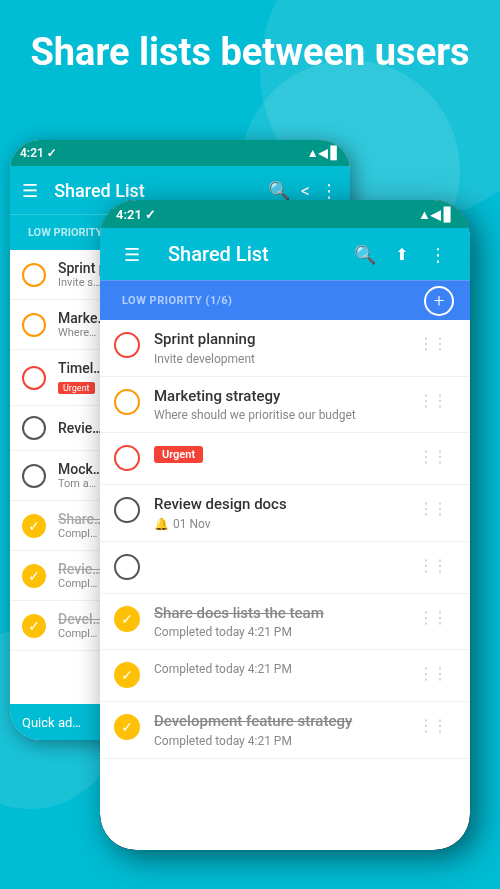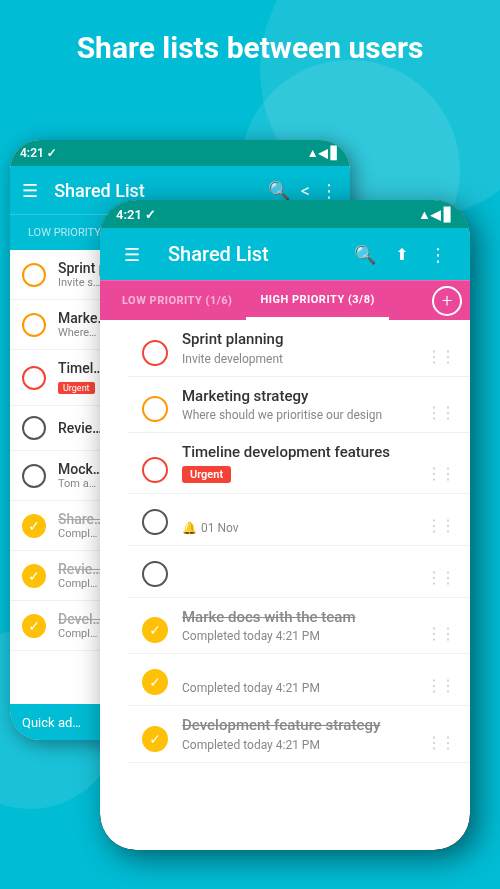--- a/index.html
+++ b/index.html
@@ -44,21 +44,21 @@
     
     .hero-text {
       position: absolute;
       top: 30px;
       left: 0; right: 0;
       text-align: center;
       z-index: 5;
     }
     .hero-text h1 {
       color: white;
-      font-size: 30px;
+      font-size: 38px;
       font-weight: 700;
       line-height: 1.2;
     }
 
     
     .phone-back {
       position: absolute;
       top: 140px;
       left: 10px;
       width: 340px;
@@ -110,21 +110,21 @@
       background: #00BCD4;
       height: 36px;
       display: flex;
       align-items: center;
       padding: 0 10px;
       border-top: 1px solid rgba(255,255,255,0.2);
     }
     .tab-back-item {
       color: rgba(255,255,255,0.7);
       font-size: 11px;
-      font-weight: 400;
+      font-weight: 700;
       padding: 0 8px;
       text-transform: uppercase;
     }
 
     
     .list-item-back {
       display: flex;
       align-items: center;
       padding: 10px 12px;
       border-bottom: 1px solid #f0f0f0;
@@ -204,25 +204,25 @@
       height: 36px;
       display: flex;
       align-items: center;
       justify-content: center;
       color: white;
       font-size: 18px;
     }
 
     
     .tab-bar-front {
-      background: #ec4899;
+      background: #3b82f6;
       height: 40px;
       display: flex;
       align-items: center;
-      padding: 0 0 0 8px;
+      padding: 0 8px 0 8px;
       border-top: 1px solid rgba(255,255,255,0.2);
     }
     .tab-front-item {
       color: rgba(255,255,255,0.6);
       font-size: 11px;
       font-weight: 700;
       padding: 0 14px;
       height: 100%;
       display: flex;
       align-items: center;
@@ -247,25 +247,24 @@
       font-size: 18px;
       font-weight: 300;
     }
 
     
     .list-container {
       overflow-y: hidden;
     }
     .list-item-front {
       display: flex;
-      align-items: flex-end;
-      padding: 10px 16px 10px 14px;
+      align-items: flex-start;
+      padding: 10px 24px 10px 14px;
       border-bottom: 1px solid #f0f0f0;
       min-height: 52px;
-      margin-left: 28px;
     }
     .circle-btn-front {
       width: 26px;
       height: 26px;
       border-radius: 50%;
       border: 2px solid;
       flex-shrink: 0;
       margin-right: 14px;
       margin-top: 2px;
     }
@@ -428,77 +427,76 @@
     <div class="app-bar-front">
       <span class="icon-btn">☰</span>
       <span class="title">Shared List</span>
       <span class="icon-btn">🔍</span>
       <span class="icon-btn" style="font-size:16px;">⬆</span>
       <span class="icon-btn">⋮</span>
     </div>
 
     <div class="tab-bar-front">
       <span class="tab-front-item">LOW PRIORITY (1/6)</span>
-      <span class="tab-front-item active">HIGH PRIORITY (3/8)</span>
       <div class="tab-add-btn">+</div>
     </div>
 
     <div class="list-container">
 
       <div class="list-item-front">
         <div class="circle-btn-front circle-red-f"></div>
         <div class="item-content-front">
           <div class="item-title-front">Sprint planning</div>
           <div class="item-sub-front">Invite development</div>
         </div>
         <div class="drag-handle">⋮⋮</div>
       </div>
 
       <div class="list-item-front">
         <div class="circle-btn-front circle-orange-f"></div>
         <div class="item-content-front">
           <div class="item-title-front">Marketing strategy</div>
-          <div class="item-sub-front">Where should we prioritise our design</div>
+          <div class="item-sub-front">Where should we prioritise our budget</div>
         </div>
         <div class="drag-handle">⋮⋮</div>
       </div>
 
       <div class="list-item-front">
         <div class="circle-btn-front circle-red-f"></div>
         <div class="item-content-front">
-          <div class="item-title-front">Timeline development features</div>
           <div><span class="urgent-badge">Urgent</span></div>
         </div>
         <div class="drag-handle">⋮⋮</div>
       </div>
 
       <div class="list-item-front">
         <div class="circle-btn-front circle-dark-f"></div>
         <div class="item-content-front">
+          <div class="item-title-front">Review design docs</div>
           <div class="reminder-row">
             <span>🔔</span>
             <span>01 Nov</span>
           </div>
         </div>
         <div class="drag-handle">⋮⋮</div>
       </div>
 
       <div class="list-item-front">
         <div class="circle-btn-front circle-dark-f"></div>
         <div class="item-content-front">
         </div>
         <div class="drag-handle">⋮⋮</div>
       </div>
 
       <div class="list-item-front">
         <div class="circle-btn-front circle-checked-f">
             <span class="check-icon">✓</span>
           </div>
         <div class="item-content-front">
-          <div class="item-title-front strikethrough">Marke docs with the team</div>
+          <div class="item-title-front strikethrough">Share docs lists the team</div>
           <div class="item-sub-front">Completed today 4:21 PM</div>
         </div>
         <div class="drag-handle">⋮⋮</div>
       </div>
 
       <div class="list-item-front">
         <div class="circle-btn-front circle-checked-f">
             <span class="check-icon">✓</span>
           </div>
         <div class="item-content-front">

